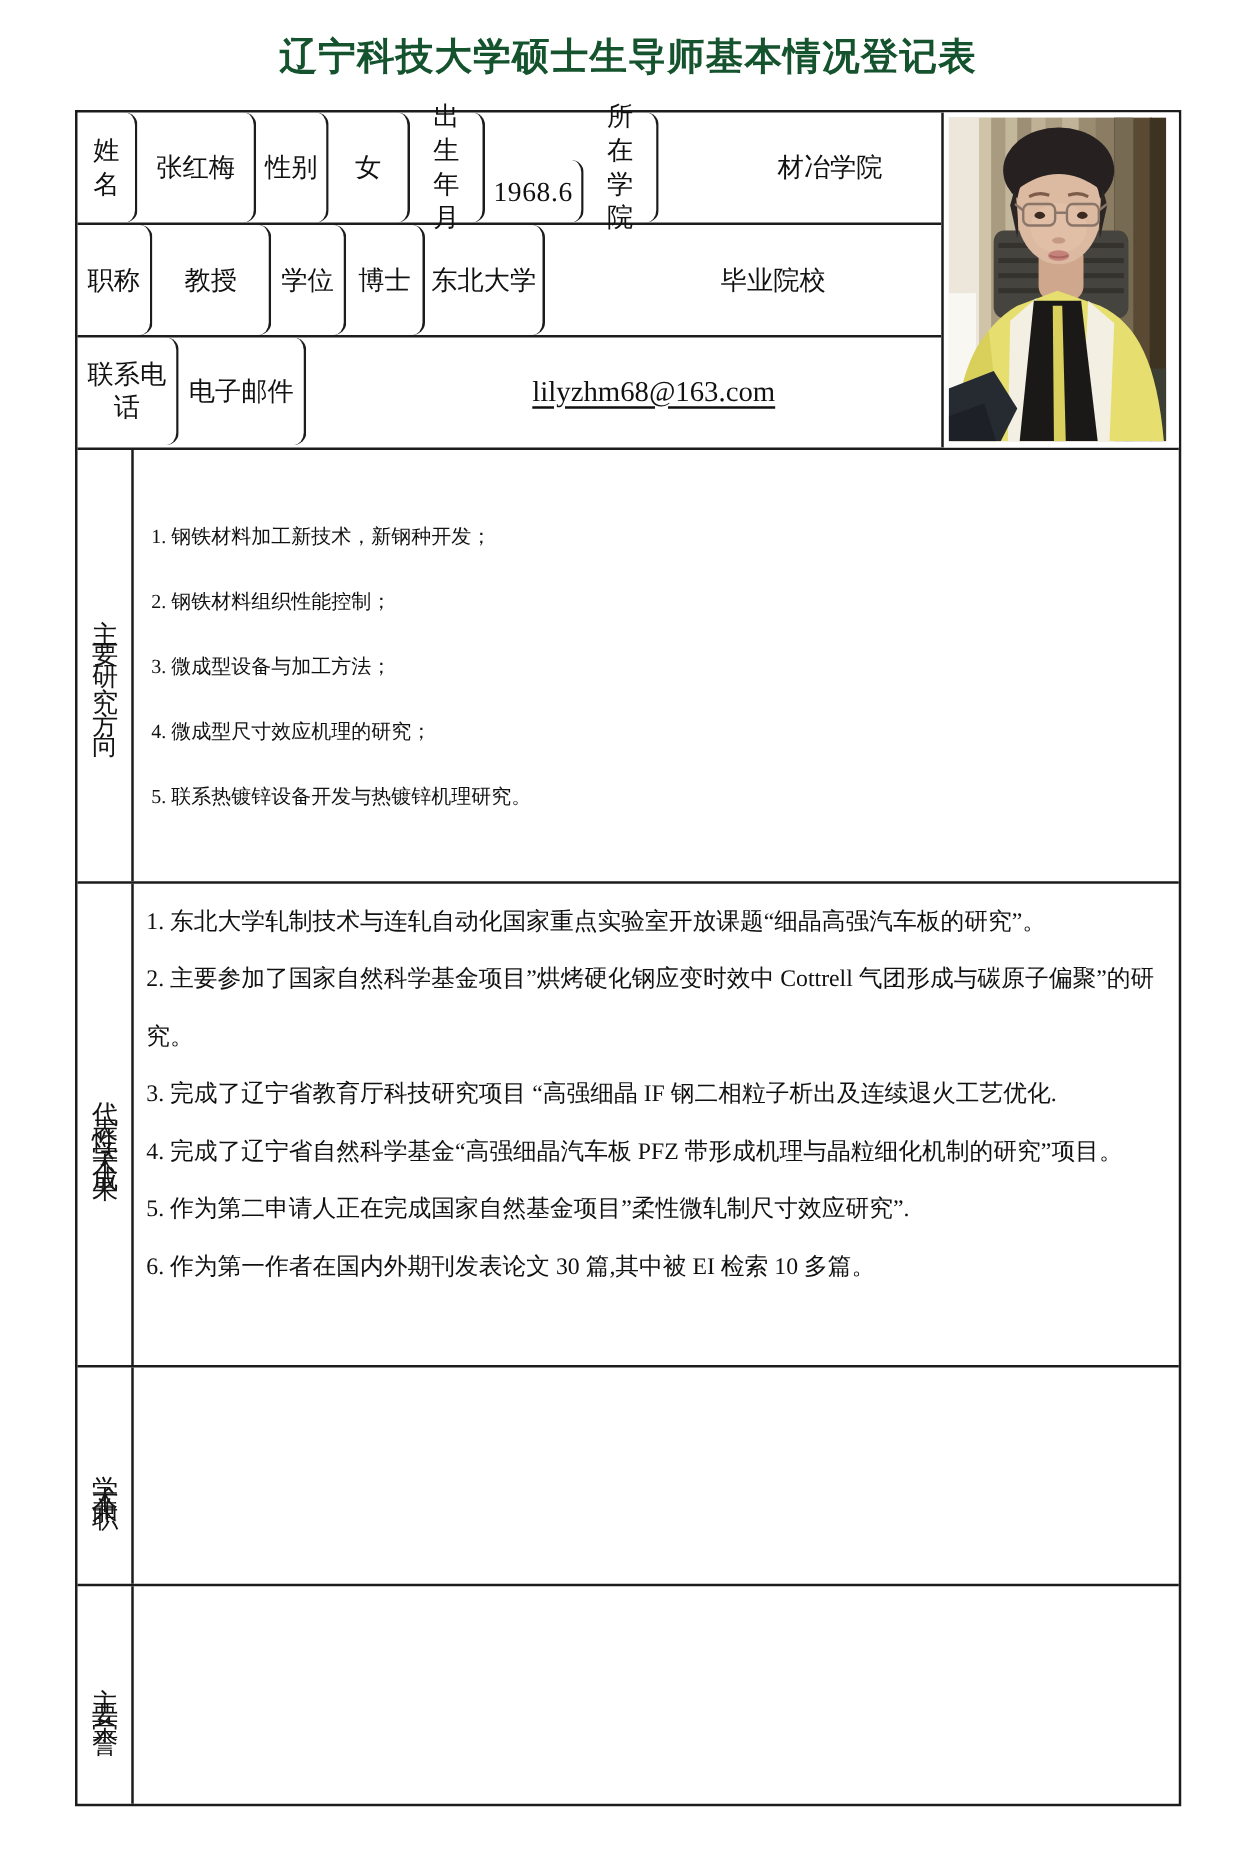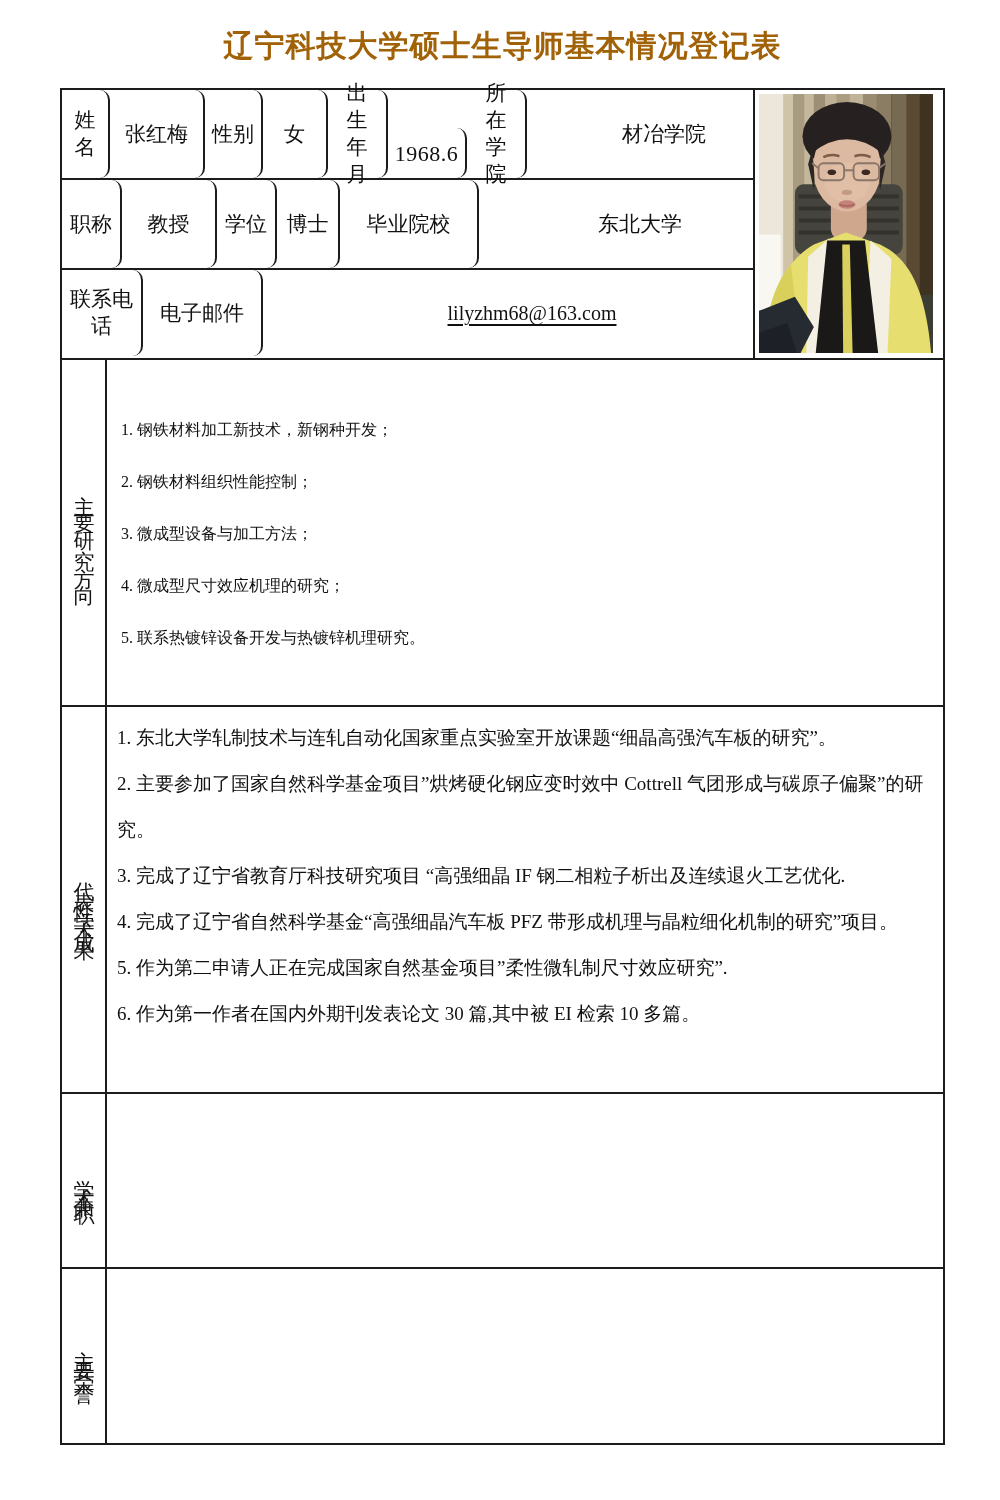--- a/index.html
+++ b/index.html
@@ -5,40 +5,40 @@
   * { box-sizing: border-box; margin: 0; padding: 0; }
   html, body { background: #ffffff; }
   body {
     width: 1000px; height: 1500px; overflow: hidden;
     font-family: "Liberation Serif", "DejaVu Serif", serif;
     color: #111;
   }
   .page { padding: 26px 55px 0 60px; }
   .doc-title {
     font-size: 30px; font-weight: bold; text-align: center;
-    line-height: 40px; letter-spacing: 1px; color: #a16207;
+    line-height: 40px; letter-spacing: 1px; color: #14532d;
   }
   .form {
     margin-top: 22px; width: 885px;
     border: 2px solid #1c1c1c; background: #fff;
   }
   
   .top { display: flex; height: 270px; border-bottom: 2px solid #1c1c1c; }
   .top-left { flex: 1; display: flex; flex-direction: column; min-width: 0; }
   .info-row { display: flex; height: 90px; border-bottom: 2px solid #1c1c1c; }
   .info-row:last-child { height: 86px; border-bottom: none; }
   .cell {
     display: flex; align-items: center; justify-content: center;
     text-align: center; border-right: 2px solid #1c1c1c;
     font-size: 21px; line-height: 27px; padding: 0 5px; border-radius: 10px;
   }
   .cell:last-child { border-right: none; flex: 1; margin-left: 48px; }
   .cell.wrap2 { padding: 0 9px; }
   .num { font-size: 22px; letter-spacing: 0.5px; margin-top: 38px; }
-  .email-link { text-decoration: underline; text-underline-offset: 4px; font-size: 20px; }
+  .email-link { text-decoration: underline; text-underline-offset: 4px; font-size: 23px; }
   
   .photo-cell {
     width: 190px; border-left: 2px solid #1c1c1c;
     background: #fff; padding: 4px 10px 5px 4px;
   }
   .photo-cell svg { width: 100%; height: 100%; display: block; }
   
   .section { display: flex; border-bottom: 2px solid #1c1c1c; }
   .section:last-child { border-bottom: none; }
   .section-label {
@@ -84,27 +84,27 @@
           <div class="cell num" style="width:79px">1968.6</div>
           <div class="cell wrap2" style="width:60px">所在学院</div>
           <div class="cell">材冶学院</div>
         </div>
 
         <div class="info-row">
           <div class="cell" style="width:60px">职称</div>
           <div class="cell" style="width:95px">教授</div>
           <div class="cell" style="width:60px">学位</div>
           <div class="cell" style="width:63px">博士</div>
+          <div class="cell">东北大学</div>
           <div class="cell" style="width:139px">毕业院校</div>
-          <div class="cell">东北大学</div>
         </div>
 
         <div class="info-row">
           <div class="cell" style="width:81px">联系电话</div>
-          <div class="cell" style="width:120px">电子邮件</div>
+          <div class="cell" style="width:102px">电子邮件</div>
           <div class="cell">
             <span class="email-link">lilyzhm68@163.com</span>
           </div>
         </div>
 
       </div>
 
       <div class="photo-cell">
         <svg viewBox="0 0 184 258" preserveAspectRatio="none">
 

